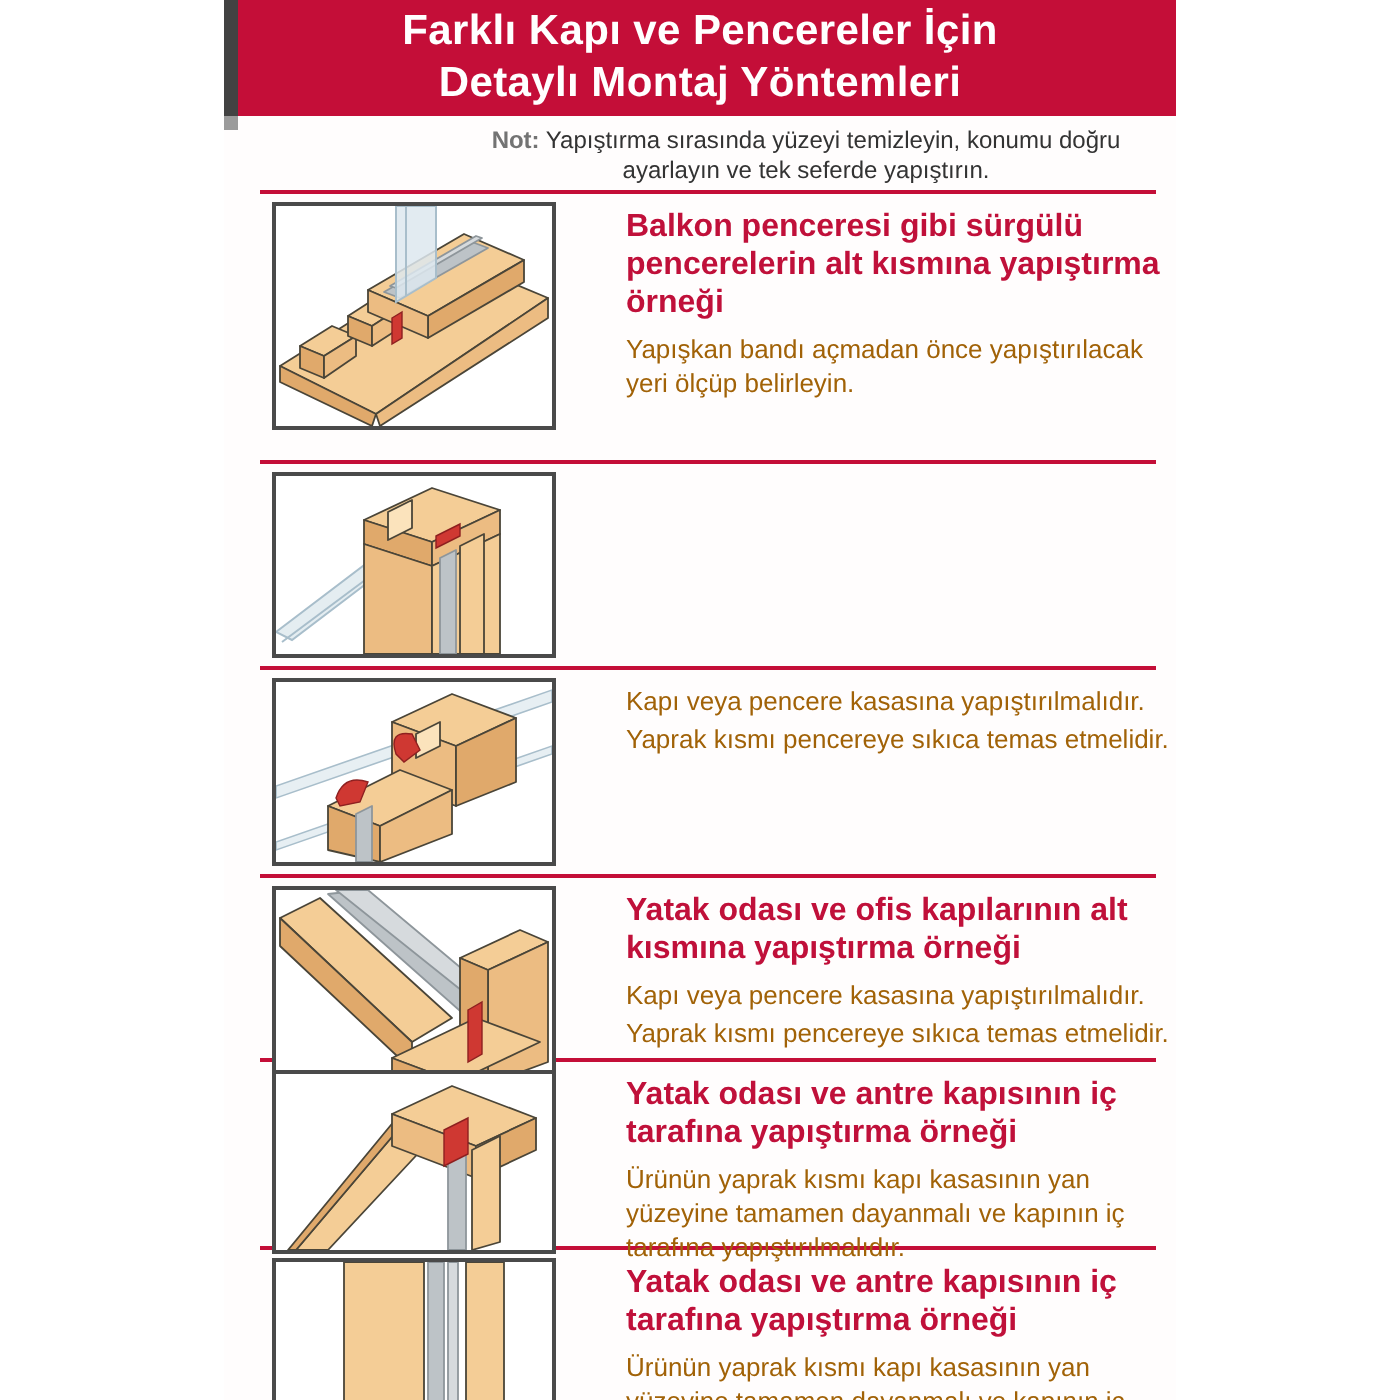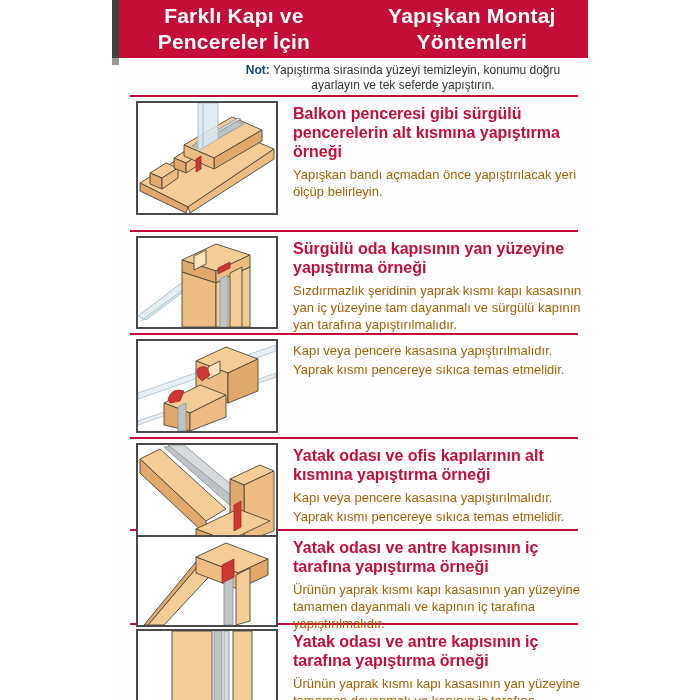--- a/index.html
+++ b/index.html
@@ -3,53 +3,53 @@
 <meta charset="utf-8">
 <style>
   * { margin:0; padding:0; box-sizing:border-box; }
   html,body { width:700px; height:700px; overflow:hidden; background:#ffffff;
               font-family:"Liberation Sans", sans-serif; }
   .canvas { position:relative; width:700px; height:700px; background:#ffffff; overflow:hidden; }
   .poster { position:absolute; left:112px; top:0; width:476px; height:700px; background:#fffdfd; }
 
   
   .banner { position:absolute; left:0; top:0; width:476px; height:58px; background:#C40E38;
-            display:flex; flex-direction:row; align-items:center; justify-content:center; }
+            display:flex; flex-direction:column; align-items:center; justify-content:center; }
   .banner .t { color:#ffffff; font-weight:bold; font-size:21px; line-height:26px; text-align:center;
                letter-spacing:0.2px; }
   .edge-strip { position:absolute; left:0; top:0; width:7px; height:58px; background:#424242; z-index:3; }
   .edge-stub  { position:absolute; left:0; top:58px; width:7px; height:7px; background:#9B9B9B; z-index:3; }
 
   
   .note { position:absolute; left:118px; top:63px; width:346px; text-align:center;
           font-size:12px; line-height:15px; color:#333333; }
-  .note b { color:#0c4a6e; }
+  .note b { color:#737373; }
 
   
   .sections { position:absolute; left:0; top:95px; width:476px; }
   .divider { height:2px; background:#C40E38; margin-left:18px; width:448px; }
-  .sec-body { display:flex; align-items:flex-start; }
+  .sec-body { display:flex; align-items:flex-start;gap:20px; }
   .fig { border:2px solid #4A4A4A; background:#ffffff; margin-left:24px; margin-top:4px; flex:none; }
   .fig svg { display:block; }
   .txt { margin-left:15px; width:292px; padding-top:7px; }
   .txt h2 { color:#C0103A; font-size:16px; line-height:19px; font-weight:bold; margin-bottom:5px; }
   .txt p  { color:#a16207; font-size:13px; line-height:17px; margin-bottom:2px; }
 
   .h1sec { height:135px; } .h2sec { height:103px; } .h3sec { height:104px; }
   .h4sec { height:92px; } .h5sec { height:94px; }  .h6sec { height:80px; }
 </style>
 </head>
 <body>
 
 <div class="canvas">
   <div class="poster">
 
     <div class="banner">
       <div class="t">Farklı Kapı ve Pencereler İçin</div>
-      <div class="t">Yapışkan Montaj Yöntemleri</div>
+      <div class="t">Detaylı Montaj Yöntemleri</div>
     </div>
     <div class="edge-strip"></div>
     <div class="edge-stub"></div>
 
     <div class="note">
       <b>Not:</b><span> Yapıştırma sırasında yüzeyi temizleyin, konumu doğru ayarlayın ve tek seferde yapıştırın.</span>
     </div>
 
     <div class="sections">
 
@@ -99,24 +99,20 @@
                 <polygon points="78,33 112,17 112,29 78,45" fill="#ECBC82"></polygon>
                 <polygon points="44,34 78,45 78,89 44,89" fill="#ECBC82"></polygon>
                 <polygon points="78,45 112,29 112,89 78,89" fill="#F4CD96"></polygon>
                 <polygon points="56,18 68,12 68,26 56,32" fill="#FBE3BC"></polygon>
                 <polygon points="92,35 104,29 104,89 92,89" fill="#F4CD96"></polygon>
                 <polygon points="82,41 90,37 90,89 82,89" fill="#BDC3C7" stroke="#8E969B"></polygon>
               </g>
               <polygon points="80,30 92,24 92,30 80,36" fill="#CF3832" stroke="#8E2020" stroke-width="0.7"></polygon>
             </svg>
           </div>
-          <div class="txt">
-            <h2>Sürgülü oda kapısının yan yüzeyine yapıştırma örneği</h2>
-            <p>Sızdırmazlık şeridinin yaprak kısmı kapı kasasının yan iç yüzeyine tam dayanmalı ve sürgülü kapının yan tarafına yapıştırılmalıdır.</p>
-          </div>
         </div>
       </div>
 
       <div class="section h3sec">
         <div class="divider"></div>
         <div class="sec-body">
           <div class="fig">
             <svg width="138" height="90" viewBox="0 0 138 90">
               <polygon points="0,52 138,4 138,10 0,58" fill="#DDE8EE" fill-opacity="0.7" stroke="#A8BECB" stroke-width="0.8"></polygon>
               <polygon points="0,80 138,32 138,36 0,84" fill="#DDE8EE" fill-opacity="0.7" stroke="#A8BECB" stroke-width="0.8"></polygon>

